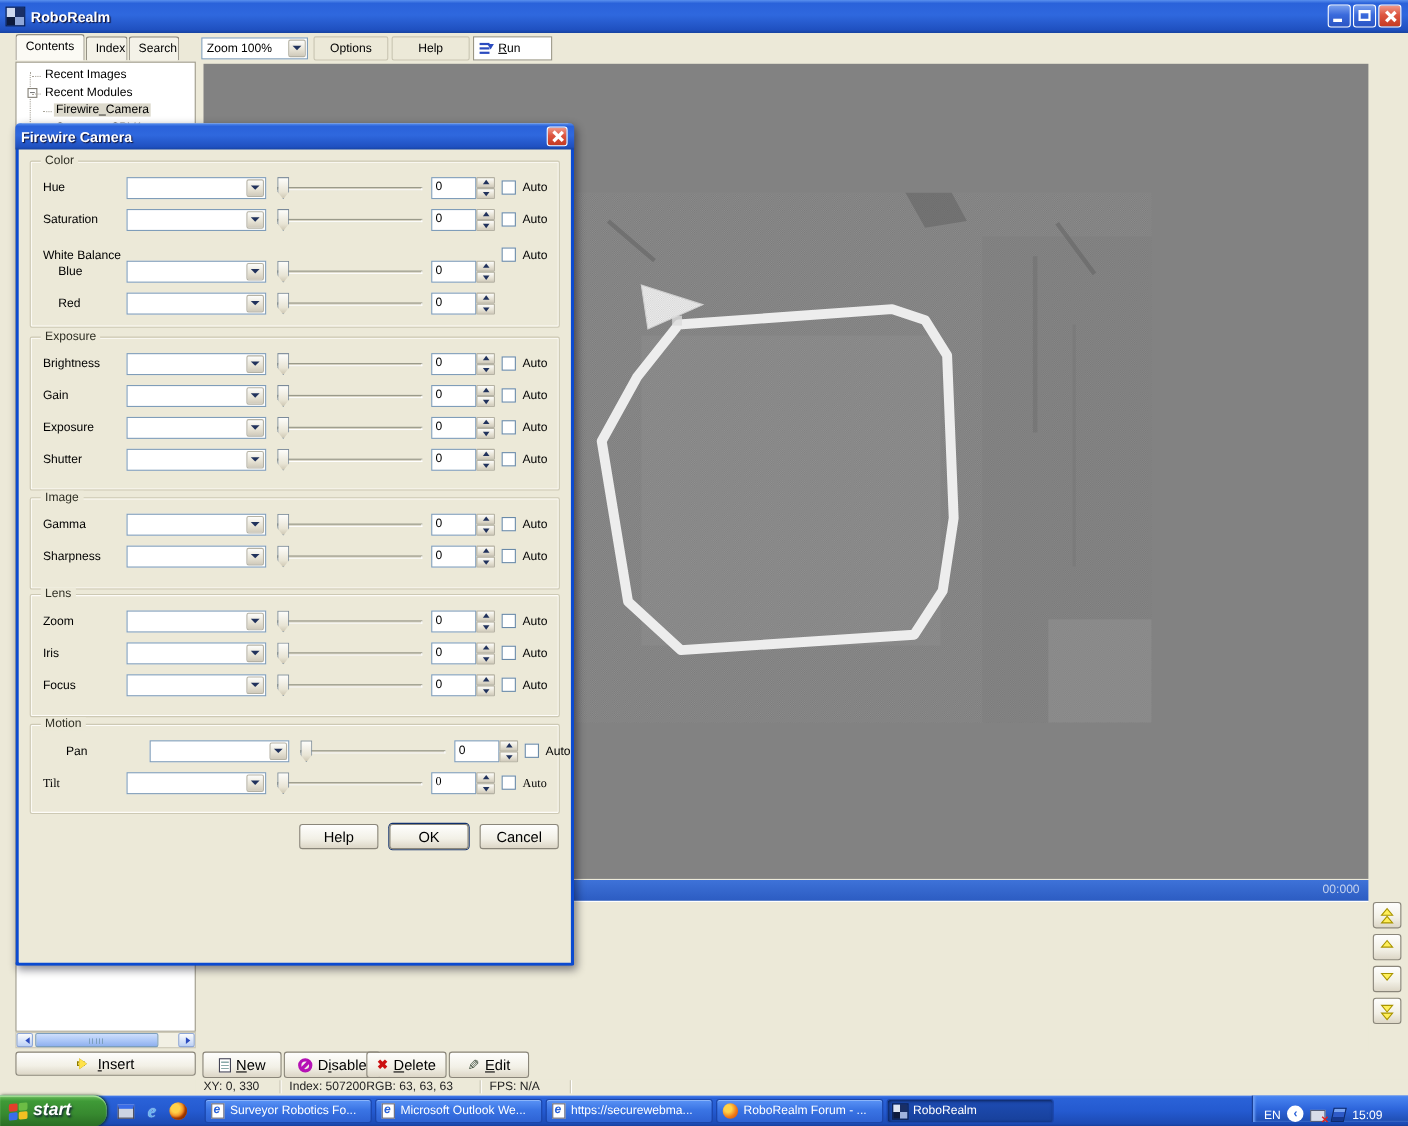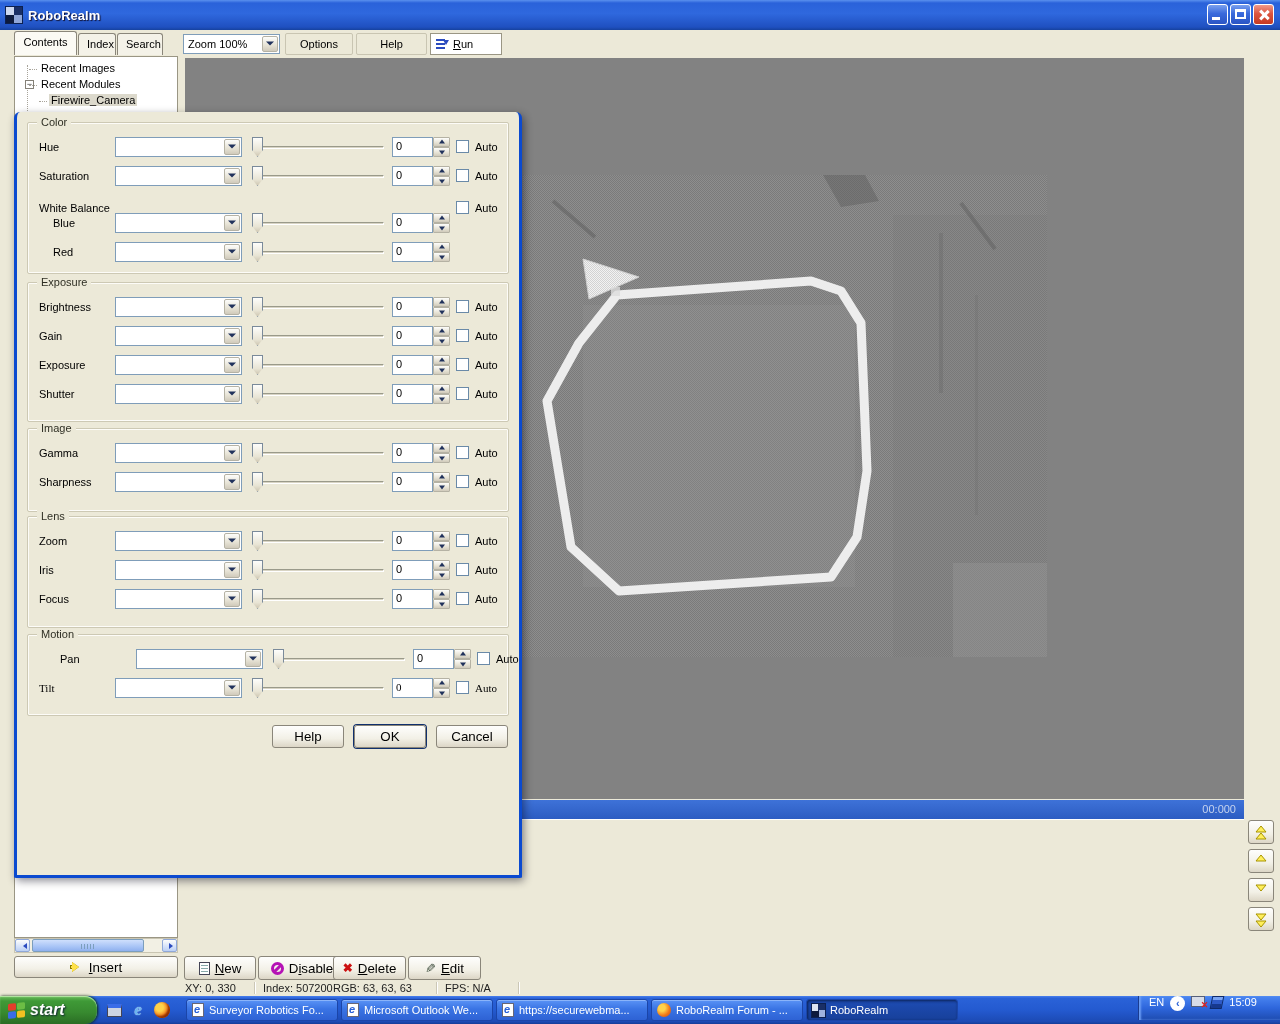--- a/index.html
+++ b/index.html
@@ -113,21 +113,21 @@
   .tbtn { position:absolute; top:3px; width:152px; height:22px; border-radius:3px; border:1px solid #1b45a8;
     background:linear-gradient(180deg,#5a93f6,#3a74e4 45%,#2e62d4); color:#fff; display:flex; align-items:center; gap:5px;
     padding:0 5px; overflow:hidden; white-space:nowrap; box-shadow:inset 0 1px 0 #8ab4fa; }
   .tbtn.active { background:linear-gradient(180deg,#1e4cb4,#17409a); box-shadow:inset 1px 1px 3px #0a2050; }
   .page-icon { width:12px; height:14px; background:#fff; border:1px solid #667; position:relative; flex:none; }
   .page-icon::after { content:"e"; position:absolute; left:1px; top:-1px; color:#2a62d8; font-size:11px; font-weight:bold; font-style:italic; }
   .ff-small { width:14px; height:14px; border-radius:50%; background:radial-gradient(circle at 35% 35%,#ffd24a 0 25%,#f07818 60%,#c84a08 100%); flex:none; }
   .rr-small { width:13px; height:13px; flex:none; background:conic-gradient(#1a2f66 25%,#9fb2dd 0 50%,#0d1a3d 0 75%,#dde4f2 0); outline:1px solid #0c2050; }
   .tray { position:absolute; right:0; top:0; width:142px; height:24px;
     background:linear-gradient(180deg,#4a86f2 0%,#2e66dc 50%,#1e4cb0 100%); border-left:1px solid #1a3c90;
-    box-shadow:inset 2px 0 2px #6a9cf4; display:flex; align-items:flex-start; gap:6px; padding-left:10px; color:#fff; }
+    box-shadow:inset 2px 0 2px #6a9cf4; display:flex; align-items:flex-end; gap:6px; padding-left:10px; color:#fff; }
   .tray-chevron { width:15px; height:15px; border-radius:50%; background:#fff; color:#2a62d8; font-weight:bold; text-align:center; line-height:14px; font-size:11px; }
   .tray-mute { width:14px; height:11px; background:#d8dde8; border:1px solid #56607a; position:relative; }
   .tray-mute::after { content:"✕"; position:absolute; right:-4px; bottom:-4px; color:#e02020; font-size:9px; font-weight:bold; }
   .tray-layers { width:12px; height:13px; background:linear-gradient(180deg,#7aa4f2 0 30%,#2e5ac8 30% 65%,#16388e 65%); transform:skewX(-12deg); border:1px solid #0f2a6a; }
 
   
   .dialog { position:absolute; left:14px; top:112px; width:508px; height:766px; z-index:50;
     border:3px solid #0b4ad0; border-top:none; border-radius:6px 6px 2px 2px; background:#ece9d8; box-shadow:2px 3px 8px rgba(0,0,20,.45); }
   .dlg-title { height:24px; border-radius:4px 4px 0 0; margin:0 -3px; padding:0 5px; display:flex; align-items:center;
     background:linear-gradient(180deg,#5a90ee 0%,#2a62da 12%,#2f68de 45%,#1f50c0 90%,#16429f 100%); }
@@ -360,20 +360,26 @@
   <div class="tray">
     <span>EN</span>
     <span class="tray-chevron">‹</span>
     <span class="tray-mute"></span>
     <span class="tray-layers"></span>
     <span>15:09</span>
   </div>
 </div>
 
 <div class="dialog">
+  <div class="dlg-title">
+    <span class="t">Firewire Camera</span>
+    <span class="dlg-close">
+        <span class="glyph-x"></span>
+      </span>
+  </div>
   <div class="dlg-body">
 
     <div id="dialog-sections">
         <div class="group" style="height: 152px; margin-bottom: 8px;">
           <span class="legend">Color</span>
           <div class="row" style="top: 14px;">
             <span class="lbl">Hue</span>
             <span class="combo pcombo">
               <span class="cbtn"></span>
             </span>

